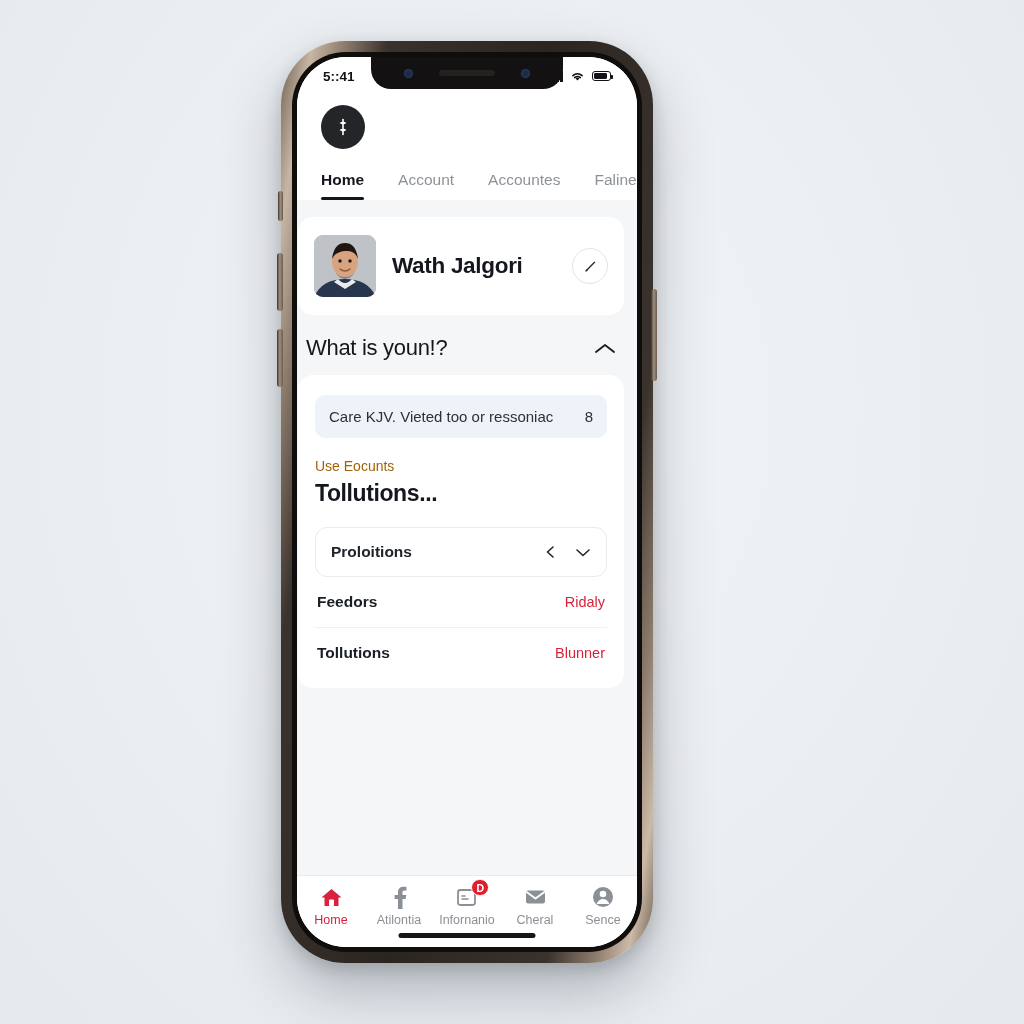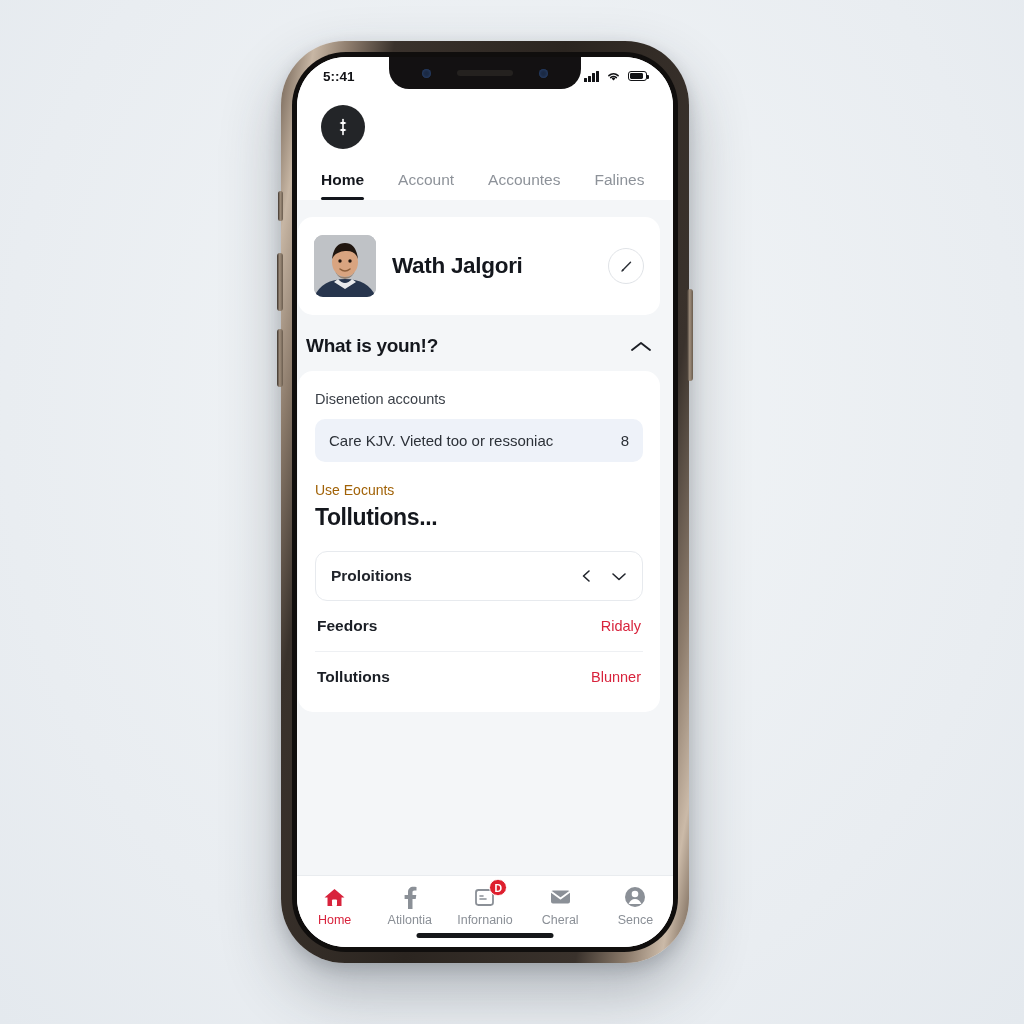--- a/index.html
+++ b/index.html
@@ -14,21 +14,21 @@
   #scene {
     position: relative;
     width: 1024px; height: 1024px;
     background: radial-gradient(ellipse at 50% 40%, #f2f5f7 0%, #e9edf1 70%, #e4e9ee 100%);
   }
 
   
   #phone {
     position: absolute;
     left: 281px; top: 41px;
-    width: 408px; height: 922px;
+    width: 372px; height: 922px;
     border-radius: 64px;
     background: linear-gradient(100deg,#6b5b4d 0%, #c7b6a4 6%, #8d7c6c 12%, #3a322c 20%,
                                 #2b2520 50%, #3a322c 80%, #8d7c6c 89%, #cbbaa8 95%, #6b5b4d 100%);
     box-shadow: 0 28px 60px rgba(40,45,55,.30), 0 6px 16px rgba(40,45,55,.18);
     padding: 11px;
   }
   #phone-inner {
     position: relative;
     width: 100%; height: 100%;
     border-radius: 54px;
@@ -135,21 +135,21 @@
                 box-shadow: inset 0 0 0 2.4px #ffffff; }
   #notice-sub { font-size:13.5px; color:#7e858f; }
   #notice-menu { display:flex; flex-direction:column; gap:3px; padding: 3px 4px; flex:none; }
   #notice-menu span { width:3.4px; height:3.4px; border-radius:50%; background:#7e858f; display:block; }
 
   
   #section-header {
     display:flex; align-items:center; justify-content:space-between;
     padding: 20px 8px 14px 8px;
   }
-  #section-title { font-size:19px; font-weight:700; color:#14171d; letter-spacing:-.3px; }
+  #section-title { font-size:22px; font-weight:400; color:#14171d; letter-spacing:-.3px; }
 
   
   #card2 { padding: 20px 17px 10px 17px; }
   #sub-label { font-size:14.5px; color:#3b4048; margin-bottom:12px; }
   #pill-row {
     background:#eef2f9; border-radius:10px; padding: 13px 14px;
     display:flex; align-items:center; justify-content:space-between;
   }
   #pill-text { font-size:15px; color:#2c3138; }
   #pill-count { font-size:15px; color:#2c3138; }
@@ -279,21 +279,20 @@
           </div>
 
           <div id="section-header">
             <div id="section-title">What is youn!?</div>
             <svg width="22" height="13" viewBox="0 0 22 13">
               <path d="M2 10 L11 3 L20 10" stroke="#1c1f26" stroke-width="1.9" fill="none" stroke-linecap="round" stroke-linejoin="round"></path>
             </svg>
           </div>
 
           <div class="card" id="card2">
-            <div id="sub-label">Disenetion accounts</div>
 
             <div id="pill-row">
               <span id="pill-text">Care KJV. Vieted too or ressoniac</span>
               <span id="pill-count">8</span>
             </div>
 
             <div id="use-label">Use Eocunts</div>
             <div id="big-value">Tollutions...</div>
 
             <div id="select-box">

